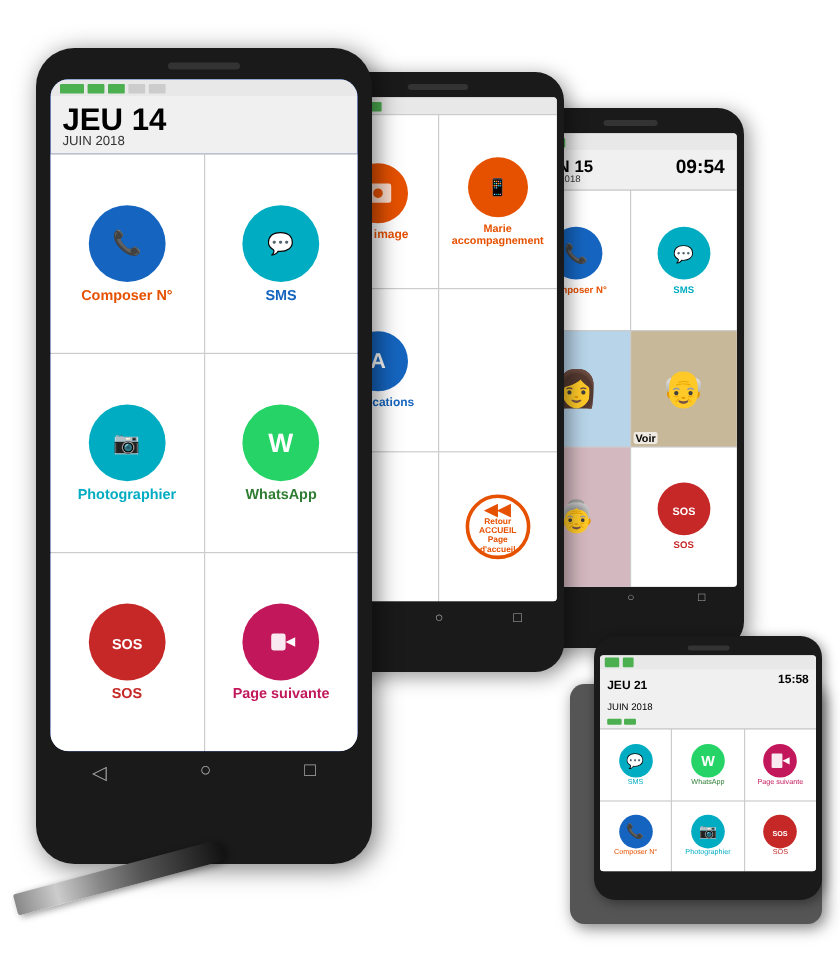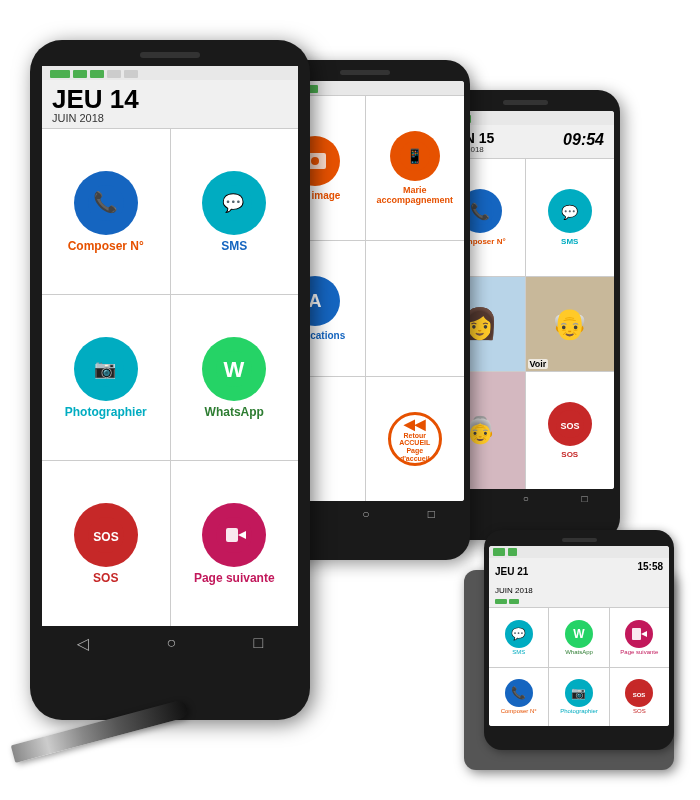--- a/index.html
+++ b/index.html
@@ -44,21 +44,21 @@
       height: 6px;
       background: #333;
       border-radius: 3px;
       margin-bottom: 8px;
     }
 
     .phone-main .screen {
       width: 256px;
       height: 560px;
       background: #1d4ed8;
-      border-radius: 0;
+      border-radius: 15px;
       overflow: hidden;
       display: flex;
       flex-direction: column;
     }
 
     .status-bar {
       background: #e8e8e8;
       padding: 4px 8px 2px;
       display: flex;
       align-items: center;
@@ -244,40 +244,40 @@
       overflow: hidden;
       display: flex;
       flex-direction: column;
     }
 
     .phone-3 .datetime-row {
       font-size: 10px;
     }
 
     .phone-3 .date-main { font-size: 18px; }
-    .phone-3 .time-part { font-size: 18px; font-style: italic; }
+    .phone-3 .time-part { font-size: 18px; }
     .phone-3 .date-sub { font-size: 9px; }
 
     .phone-3 .app-grid {
       grid-template-columns: 1fr 1fr;
     }
 
     .phone-3 .app-icon {
       width: 44px;
       height: 44px;
       font-size: 18px;
     }
 
     .phone-3 .app-label { font-size: 9px; }
     .phone-3 .nav-bar { padding: 4px 0 2px; }
 
     
     .phone-dock-wrap {
       position: absolute;
-      right: 16px;
+      right: 5px;
       bottom: 30px;
       z-index: 8;
     }
 
     .dock {
       position: relative;
       width: 220px;
       height: 240px;
     }
 

